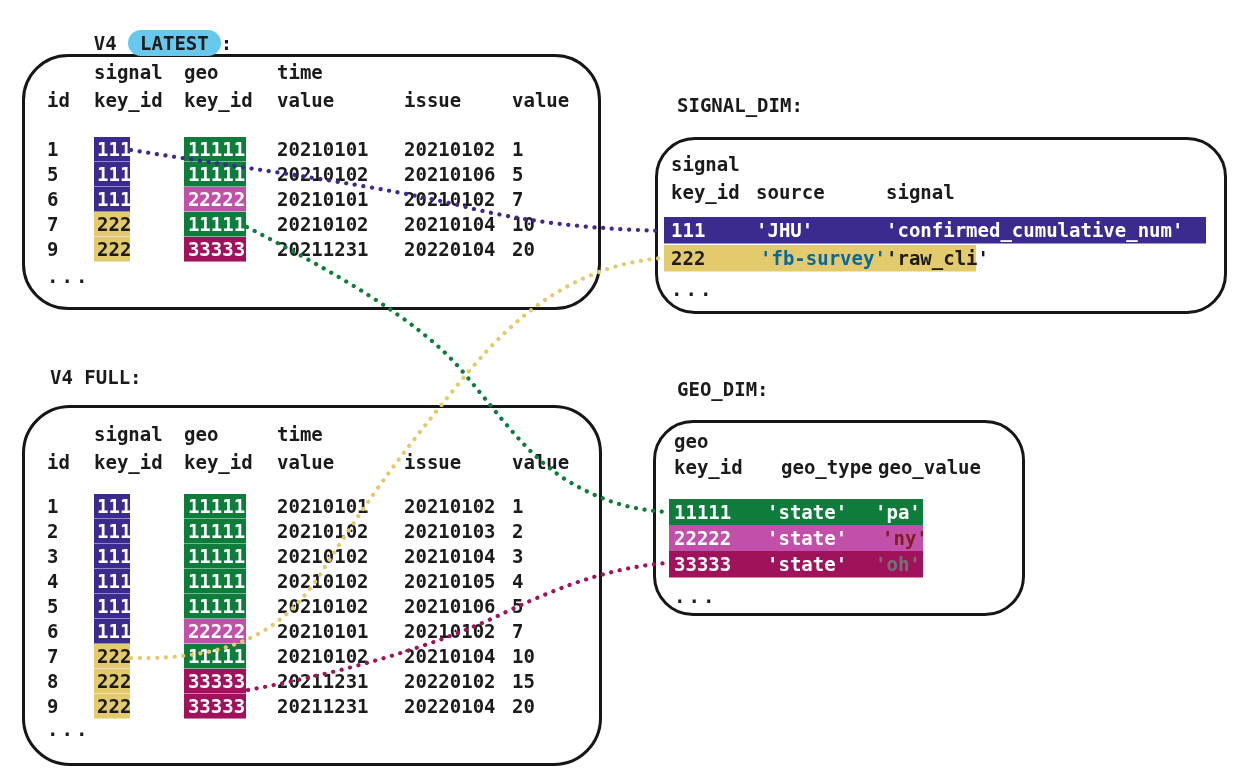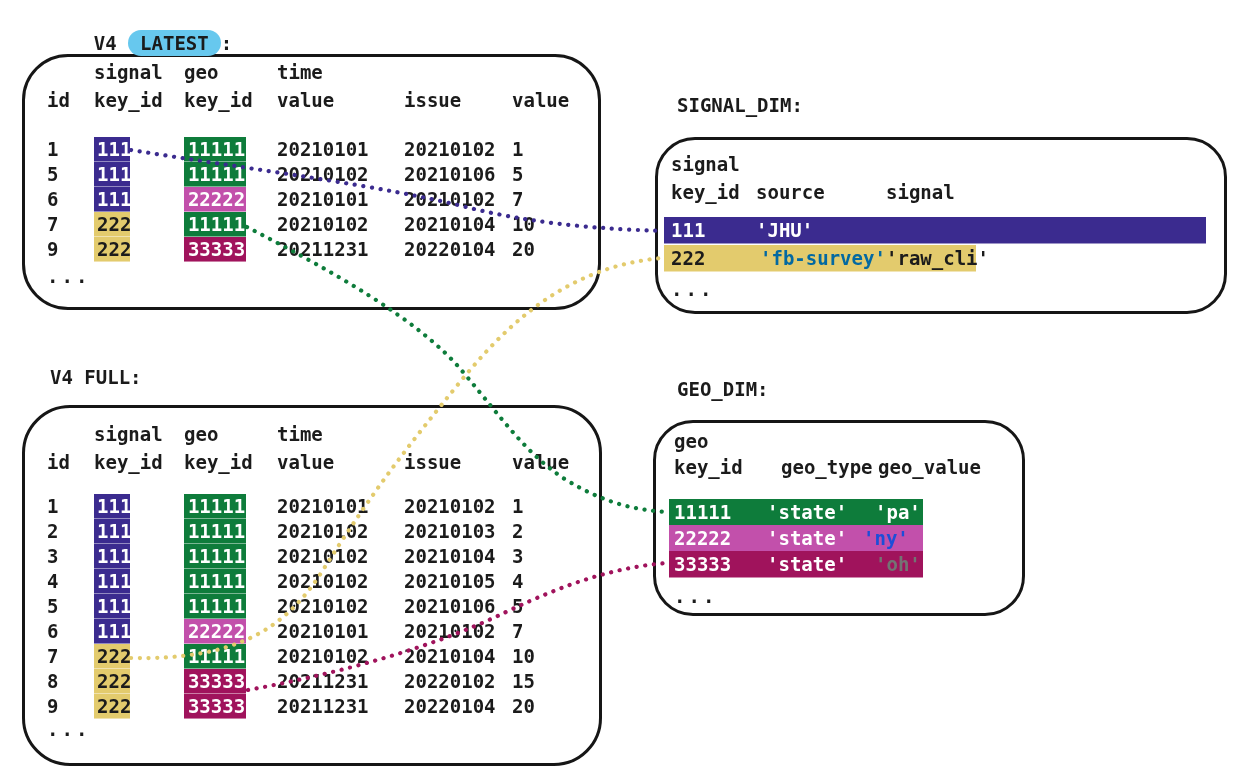--- a/index.html
+++ b/index.html
@@ -106,21 +106,21 @@
   </div>
 
   <div class="title" style="left:677px;top:94px">SIGNAL_DIM:</div>
 
   <div class="box" id="box-signal" style="left:655px;top:137px;width:572px;height:177px;border-radius:40px">
     <span class="h" style="left:13px;top:14px">signal</span>
     <span class="h" style="left:13px;top:42px">key_id</span>
     <span class="h" style="left:98px;top:42px">source</span>
     <span class="h" style="left:228px;top:42px">signal</span>
     <div id="rows-signal">
-        <div class="dimrow" style="top: 77px;"><div class="bar" style="left: 6px; width: 542px; background: rgb(59, 43, 143);"></div><span class="dtxt" style="left: 13px; color: rgb(255, 255, 255);">111</span><span class="dtxt" style="left: 98px; color: rgb(255, 255, 255);">'JHU'</span></div>
+        <div class="dimrow" style="top: 77px;"><div class="bar" style="left: 6px; width: 542px; background: rgb(59, 43, 143);"></div><span class="dtxt" style="left: 13px; color: rgb(255, 255, 255);">111</span><span class="dtxt" style="left: 98px; color: rgb(255, 255, 255);">'JHU'</span><span class="dtxt" style="left: 228px; color: rgb(255, 255, 255);">'confirmed_cumulative_num'</span></div>
         <div class="dimrow" style="top: 105px;"><div class="bar" style="left: 6px; width: 312px; background: rgb(227, 203, 109);"></div><span class="dtxt" style="left: 13px; color: rgb(27, 27, 27);">222</span><span class="dtxt" style="left: 102px; color: #0369a1;">'fb-survey'</span><span class="dtxt" style="left: 228px; color: rgb(27, 27, 27);">'raw_cli'</span></div>
       </div>
     <span class="ellipsis" style="left:13px;top:137px">...</span>
   </div>
 
   <div class="title" style="left:50px;top:366px">V4 FULL:</div>
 
   <div class="box" id="box-full" style="left:22px;top:405px;width:580px;height:361px;border-radius:48px">
     <span class="h" style="left:69px;top:16px">signal</span>
     <span class="h" style="left:159px;top:16px">geo</span>
@@ -147,19 +147,19 @@
 
   <div class="title" style="left:677px;top:378px">GEO_DIM:</div>
 
   <div class="box" id="box-geo" style="left:653px;top:420px;width:372px;height:196px;border-radius:40px">
     <span class="h" style="left:18px;top:8px">geo</span>
     <span class="h" style="left:18px;top:34px">key_id</span>
     <span class="h" style="left:125px;top:34px">geo_type</span>
     <span class="h" style="left:222px;top:34px">geo_value</span>
     <div id="rows-geo">
         <div class="dimrow" style="top: 76px;"><div class="bar" style="left: 13px; width: 254px; background: rgb(14, 124, 59);"></div><span class="dtxt" style="left: 18px; color: rgb(255, 255, 255);">11111</span><span class="dtxt" style="left: 111px; color: rgb(255, 255, 255);">'state'</span><span class="dtxt" style="left: 219px; color: rgb(255, 255, 255);">'pa'</span></div>
-        <div class="dimrow" style="top: 102px;"><div class="bar" style="left: 13px; width: 254px; background: rgb(194, 80, 171);"></div><span class="dtxt" style="left: 18px; color: rgb(255, 255, 255);">22222</span><span class="dtxt" style="left: 111px; color: rgb(255, 255, 255);">'state'</span><span class="dtxt" style="left: 207px; color: #1d4ed8;">'ny'</span></div>
+        <div class="dimrow" style="top: 102px;"><div class="bar" style="left: 13px; width: 254px; background: rgb(194, 80, 171);"></div><span class="dtxt" style="left: 18px; color: rgb(255, 255, 255);">22222</span><span class="dtxt" style="left: 111px; color: rgb(255, 255, 255);">'state'</span><span class="dtxt" style="left: 226px; color: #7f1d1d;">'ny'</span></div>
         <div class="dimrow" style="top: 128px;"><div class="bar" style="left: 13px; width: 254px; background: rgb(160, 19, 92);"></div><span class="dtxt" style="left: 18px; color: rgb(255, 255, 255);">33333</span><span class="dtxt" style="left: 111px; color: rgb(255, 255, 255);">'state'</span><span class="dtxt" style="left: 219px; color: #737373;">'oh'</span></div>
       </div>
     <span class="ellipsis" style="left:18px;top:161px">...</span>
   </div>
 
 </div>
 
 </body></html>

